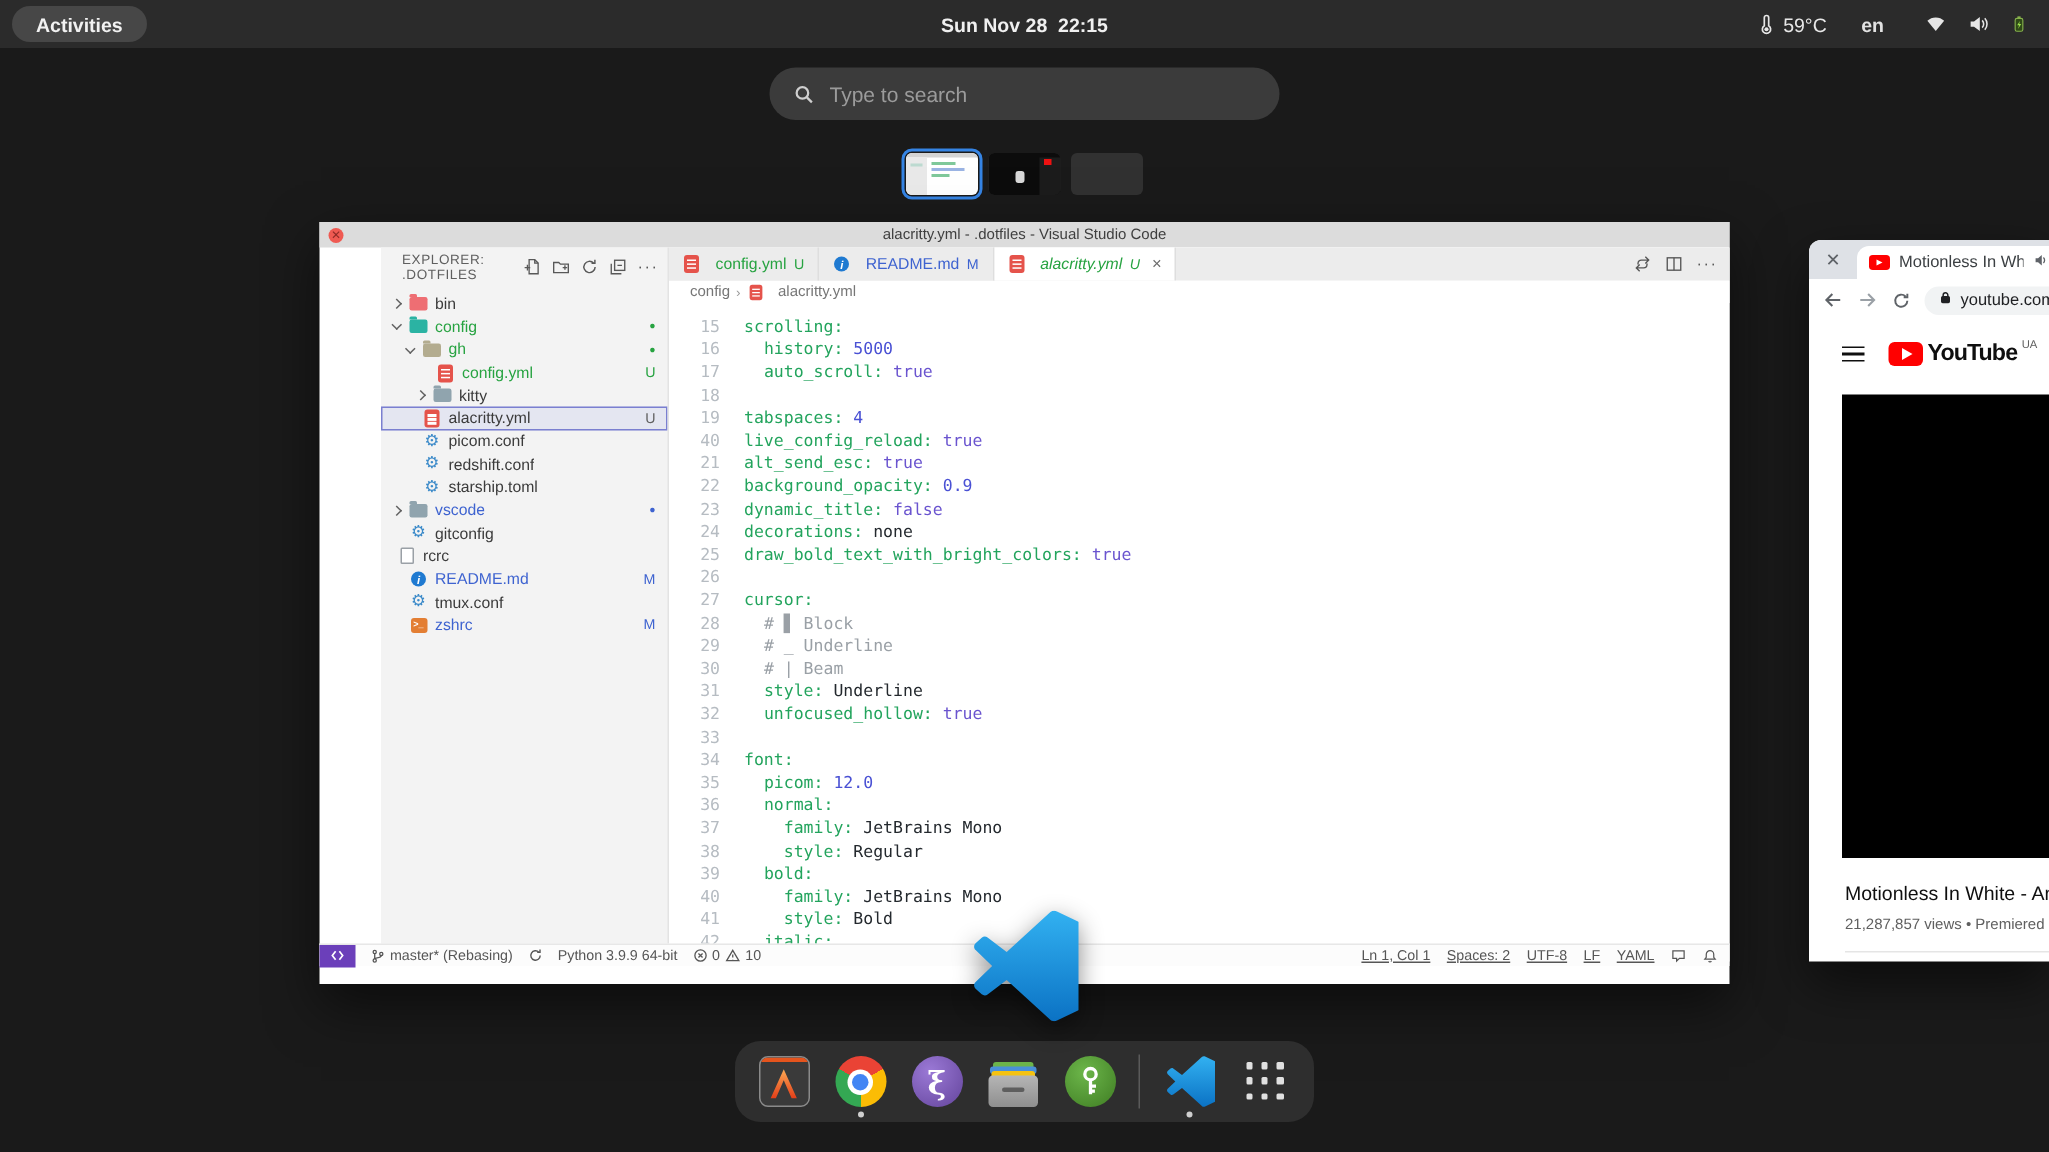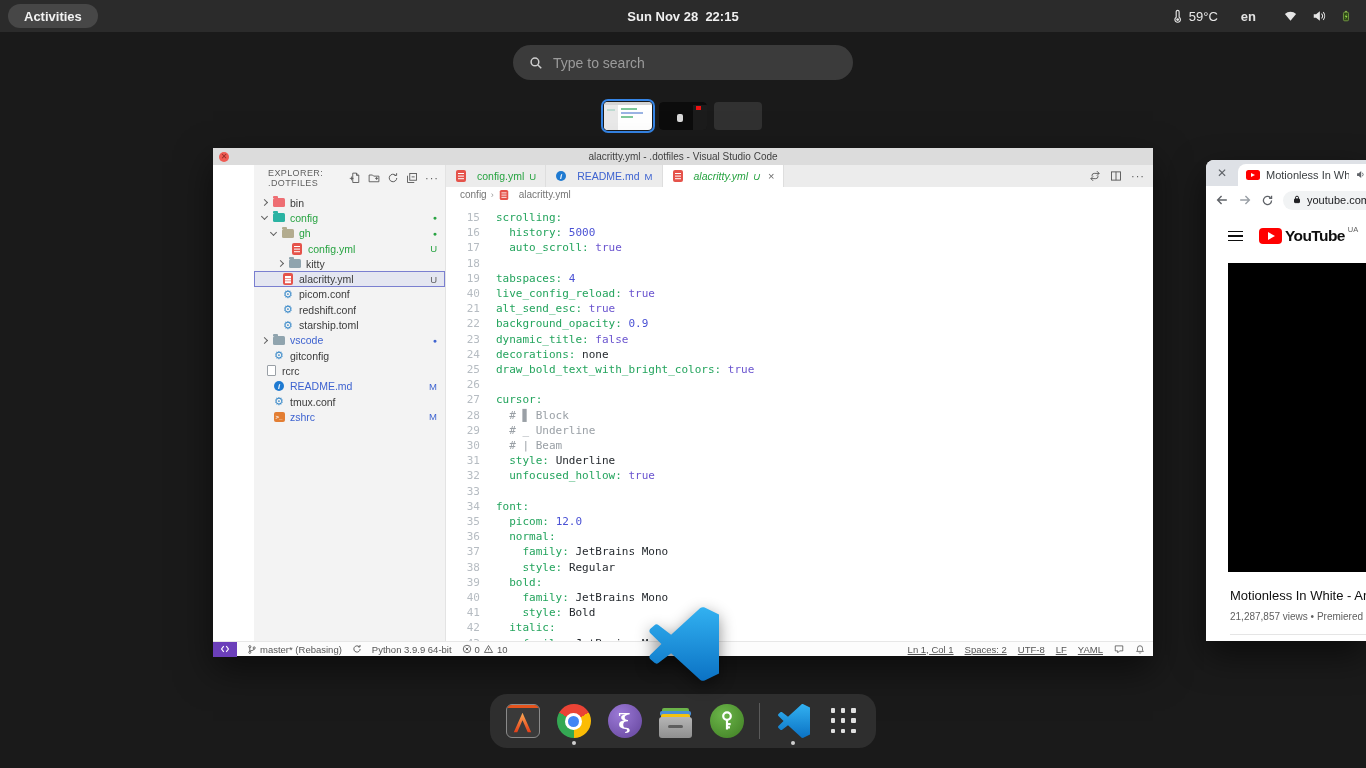--- a/index.html
+++ b/index.html
@@ -111,21 +111,21 @@
   #vsc-breadcrumb .yaml-file { transform:scale(.85); }
 
   #vsc-code { flex:1; overflow:hidden; font-family:"DejaVu Sans Mono", monospace; font-size:11px;
     line-height:15.2px; padding-top:8px; position:relative; }
   .code-line { display:flex; white-space:pre; }
   .gutter { width:34px; text-align:right; color:#b6bcc2; flex:none; user-select:none; }
   .lcontent { padding-left:16px; }
   .tok-k { color:#23a45d; } .tok-n { color:#4a51d4; } .tok-b { color:#6a54cf; }
   .tok-v { color:#24292e; } .tok-c { color:#9aa0a6; } .tok-p { color:#24292e; }
 
-  #vsc-statusbar { position:absolute; left:0; bottom:0; width:100%; height:15px; background:#fcfcfc;
+  #vsc-statusbar { position:absolute; left:0; bottom:12px; width:100%; height:15px; background:#fcfcfc;
     border-top:1px solid #e7e7e7; display:flex; align-items:center; font-size:9.5px; color:#565656; }
   #sb-remote { width:24px; height:15px; background:#6b3fba; color:#fff; display:flex; align-items:center;
     justify-content:center; flex:none; cursor:pointer; }
   .sb-item { display:flex; align-items:center; gap:3px; margin-left:10px; cursor:pointer; white-space:nowrap; }
   .sb-item svg { display:block; }
   #sb-right { margin-left:auto; display:flex; align-items:center; margin-right:8px; }
   #sb-right .sb-item { margin-left:11px;text-decoration:underline; }
 
   
   #chrome-window { left:1206px; top:160px; width:160px; height:481px; background:#fff;

